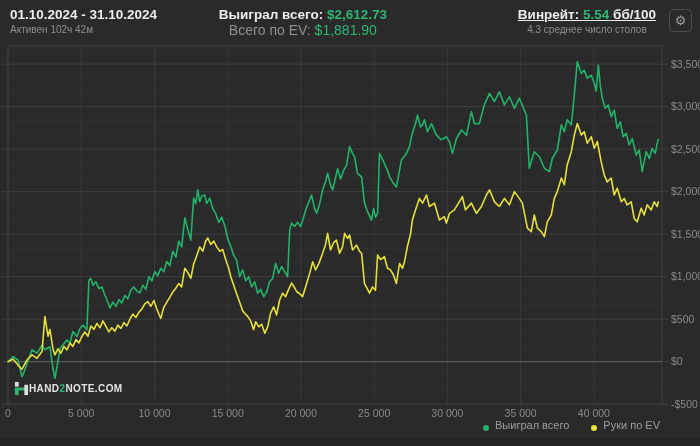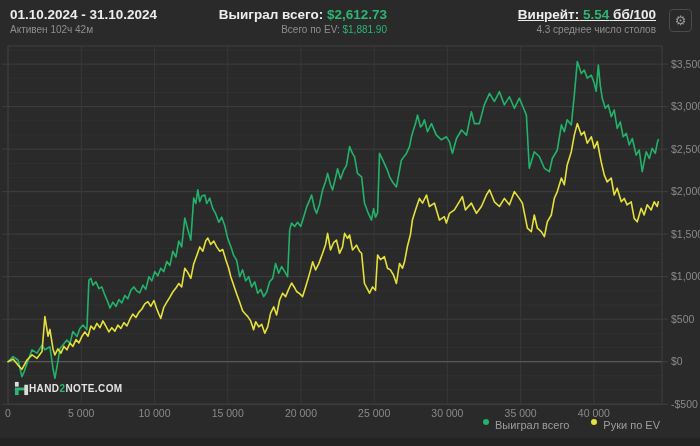--- a/index.html
+++ b/index.html
@@ -3,32 +3,32 @@
 <meta charset="utf-8">
 <style>
   html,body{margin:0;padding:0;background:#1e1e1e;}
   .app{position:relative;width:700px;height:446px;background:#2a2a2a;overflow:hidden;
        font-family:"Liberation Sans",sans-serif;-webkit-font-smoothing:antialiased;}
   
   .header{position:absolute;left:0;top:0;width:700px;height:46px;}
   .hb{position:absolute;top:6px;white-space:nowrap;}
   .hb .l1{font-size:13.5px;font-weight:bold;color:#ededed;line-height:17px;}
   .hb .l2{font-size:10px;color:#8f8f8f;line-height:14px;}
-  .hb-right{text-align:right;}
+  .hb-right{text-align:center;}
   .green{color:#2cb674;}
   .gray-lbl{color:#bdbdbd;font-weight:normal;text-decoration:underline;}
-  .win-ev{font-size:10px;line-height:14px;color:#8f8f8f;}
+  .win-ev{font-size:14px;line-height:14px;color:#8f8f8f;}
   .gear-btn{position:absolute;right:8px;top:9px;width:23px;height:23px;background:transparent;
             border:1px solid #4b4b4b;border-radius:4px;color:#9a9a9a;font-size:13px;line-height:21px;
             text-align:center;padding:0;cursor:pointer;}
   
   .chart-svg{position:absolute;left:0;top:0;}
   
   .legend{position:absolute;top:419px;right:40px;display:flex;gap:22px;align-items:center;}
-  .legend-item{display:flex;align-items:flex-start;gap:6px;font-size:11px;color:#9e9e9e;cursor:pointer;}
+  .legend-item{display:flex;align-items:flex-end;gap:6px;font-size:11px;color:#9e9e9e;cursor:pointer;}
   .legend-dot{width:6px;height:6px;border-radius:50%;display:inline-block;}
   
   .logo{position:absolute;left:14px;top:381px;display:flex;align-items:center;}
   .logo-text{font-size:10px;font-weight:bold;letter-spacing:.4px;color:#e3e3e3;}
   .logo-text .d{color:#2cb674;}
   .footer-band{position:absolute;left:0;bottom:0;width:700px;height:8px;background:#232323;}
 </style>
 </head>
 <body>
 

